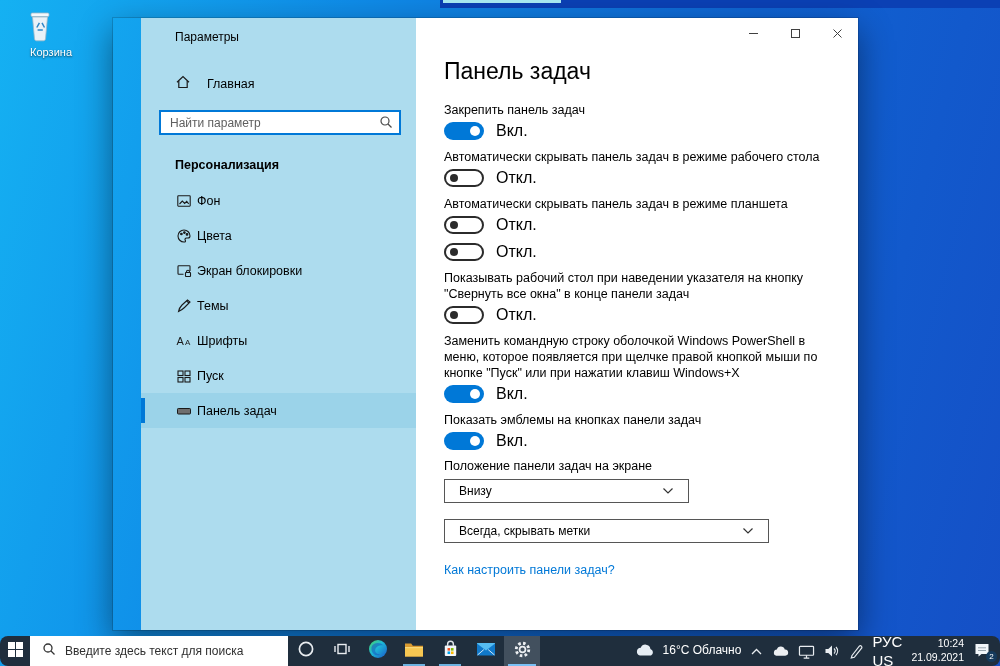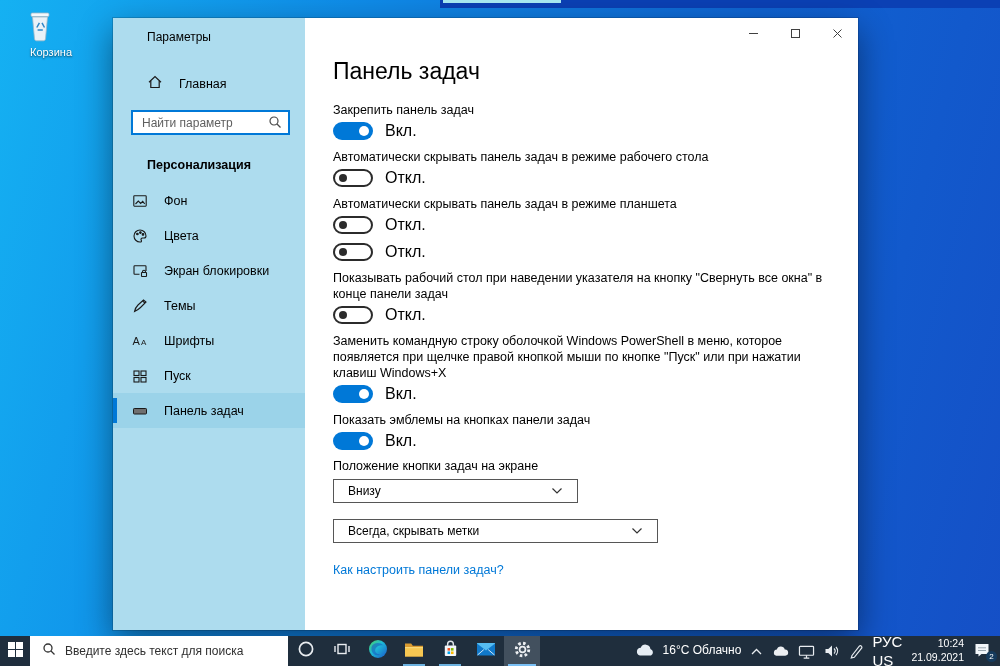--- a/index.html
+++ b/index.html
@@ -12,33 +12,33 @@
   .bg-strip .tab { position: absolute; left: 3px; top: 0; width: 118px; height: 3px; background: #a9ebf3; }
 
   
   .recycle { position: absolute; left: 8px; top: 8px; width: 64px; text-align: right;
     color: #fff; font-size: 11px; text-shadow: 0 1px 2px rgba(0,0,0,.65); cursor: default; }
   .recycle svg { display: block; margin: 0 auto 2px; }
 
   
   .win { position: absolute; left: 113px; top: 18px; width: 745px; height: 612px; display: flex;
     box-shadow: 0 12px 32px rgba(0,0,0,.45), 0 0 0 1px rgba(0,0,0,.15); }
-  .sidebar { width: 192px; background: #addcee; flex: none; position: relative; }
+  .sidebar { width: 275px; background: #addcee; flex: none; position: relative; margin-left: 28px; }
   .main { flex: 1; background: #fff; position: relative; overflow: hidden; }
 
   .win-title { padding: 12px 0 0 34px; font-size: 12px; color: #000; }
   .home-row { margin: 30px 0 0 34px; display: flex; align-items: center; gap: 16px; font-size: 12.5px; }
   .search-wrap { margin: 17px 15px 0 18px; position: relative; }
   .search-wrap input { width: 100%; height: 25px; border: 2px solid #0078d7; background: #fff;
     font-size: 12px; padding: 0 26px 0 9px; outline: none; font-family: inherit; color: #222; }
   .search-wrap input::placeholder { color: #5f5f5f; }
   .search-wrap .mag { position: absolute; right: 8px; top: 5px; }
   .section-title { margin: 23px 0 0 34px; font-size: 12.5px; font-weight: 700; }
   .nav { margin-top: 11px; }
-  .nav-item { height: 35px; display: flex; align-items: center; gap: 16px; padding-left: 18px;
+  .nav-item { height: 35px; display: flex; align-items: center; gap: 5px; padding-left: 34px;
     font-size: 12.5px; position: relative; cursor: pointer; }
   .nav-item.selected { background: #9bd3e9; }
   .nav-item.selected::before { content: ''; position: absolute; left: 0; top: 5px; bottom: 5px;
     width: 4px; background: #0078d7; }
   .nav-item .nico { width: 17px; display: flex; justify-content: center; }
 
   
   .controls { position: absolute; top: 0; right: 0; display: flex; }
   .ctrl { width: 42px; height: 30px; display: flex; align-items: center; justify-content: center; cursor: pointer; }
 
@@ -55,21 +55,21 @@
   .toggle-state { font-size: 16px; margin-left: 12px; }
   .dd-label { font-size: 12.5px; margin: 7px 0 6px; }
   .dd { height: 24px; border: 1px solid #565656; background: #fff; display: flex; align-items: center;
     justify-content: space-between; padding: 0 14px; font-size: 12px; cursor: pointer; }
   .dd.w1 { width: 245px; margin-bottom: 16px; }
   .dd.w2 { width: 325px; margin-bottom: 12px; }
   .help-link { display: inline-block; margin-top: 8px; font-size: 12.5px; color: #0078d7; text-decoration: none; cursor: pointer; }
 
   
   .taskbar { position: absolute; left: 0; bottom: 0; width: 1000px; height: 30px; background: #1f2e3d;
-    display: flex; align-items: stretch; }
+    display: flex; align-items: stretch; border-radius: 8px; }
   .start-btn { width: 30px; display: flex; align-items: center; justify-content: center; cursor: pointer; }
   .tb-search { width: 258px; background: #fff; display: flex; align-items: center; padding-left: 12px; gap: 9px; }
   .tb-search input { border: none; outline: none; font-size: 12px; width: 200px; font-family: inherit; background: transparent; }
   .tb-search input::placeholder { color: #2f2f2f; }
   .tb-btn { width: 36px; display: flex; align-items: center; justify-content: center; position: relative; cursor: pointer; }
   .tb-btn.running::after { content: ''; position: absolute; bottom: 0; left: 7px; right: 7px; height: 2px; background: #6cb2e0; }
   .tb-btn.active { background: #42505e; }
   .tb-btn.active::after { content: ''; position: absolute; bottom: 0; left: 4px; right: 4px; height: 2px; background: #7ac0f5; }
   .tb-spacer { flex: 1; }
   .tray { display: flex; align-items: center; gap: 9px; padding-right: 5px; color: #fff; }
@@ -283,21 +283,21 @@
         <div class="setting-group">
           <div class="setting-label">Показать эмблемы на кнопках панели задач</div>
           <div class="toggle-row">
             <div class="toggle on">
                 <div class="knob"></div>
               </div>
             <span class="toggle-state">Вкл.</span>
           </div>
         </div>
 
-        <div class="dd-label">Положение кнопки задач на экране</div>
+        <div class="dd-label">Положение панели задач на экране</div>
         <div class="dd w1">
           <span>Внизу</span>
           <span>
             <svg width="12" height="8" viewBox="0 0 12 8" fill="none" stroke="#333" stroke-width="1.2">
                 <path d="M1.5 1.5 L6 6 L10.5 1.5"></path>
               </svg>
           </span>
         </div>
 
         <div class="dd w2">

